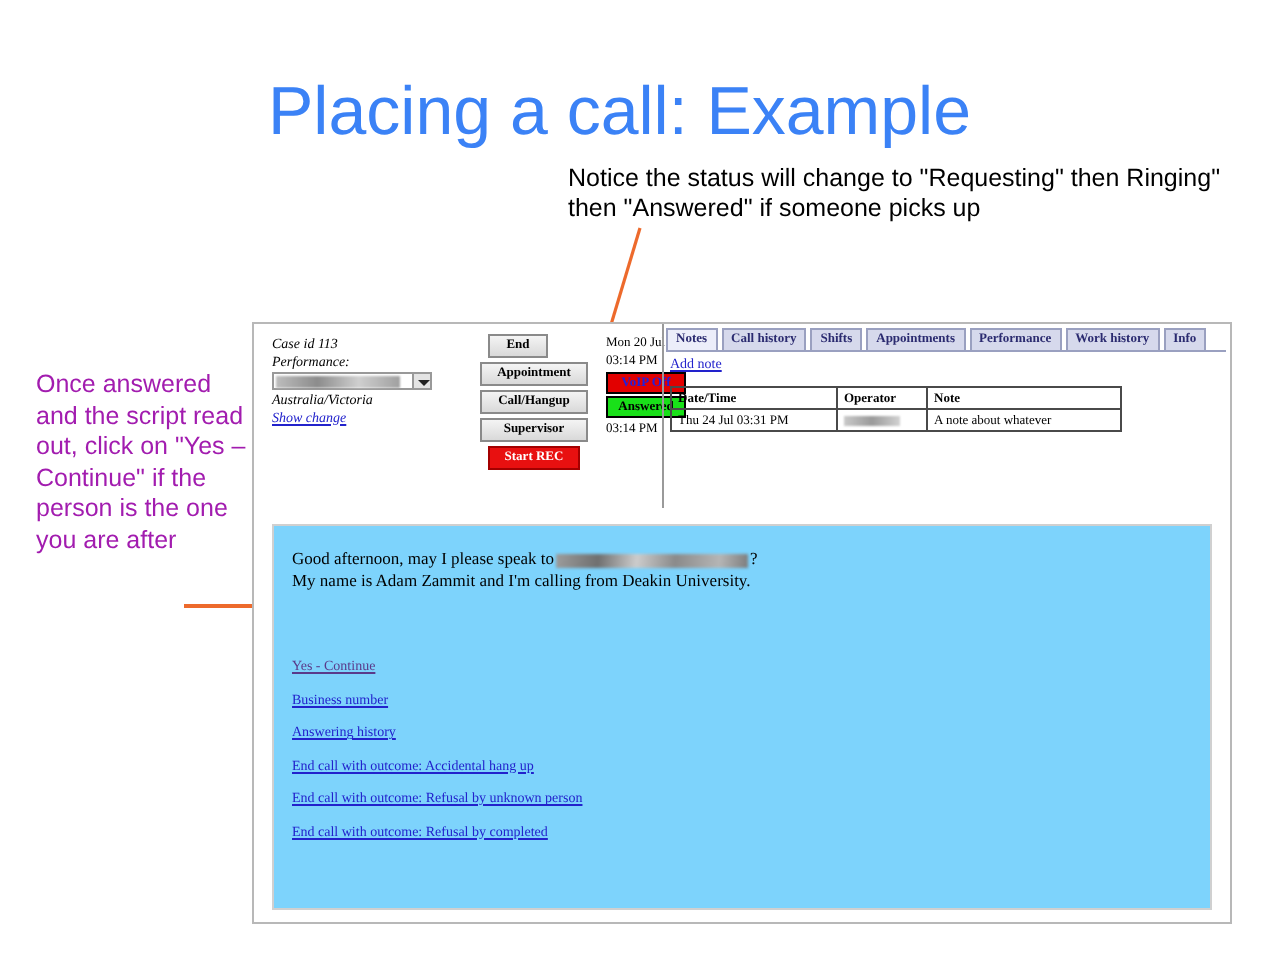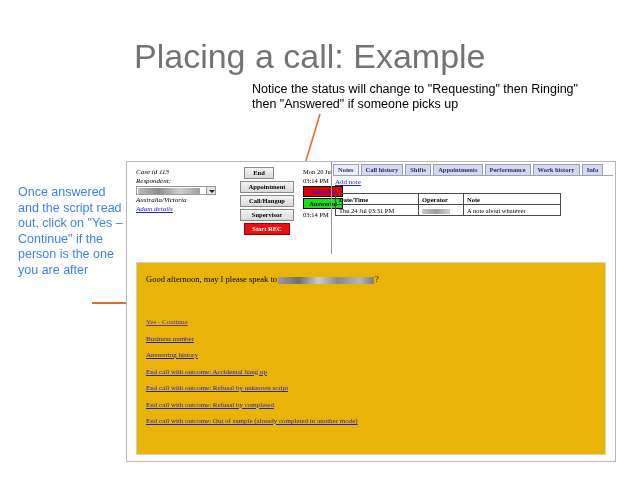--- a/index.html
+++ b/index.html
@@ -15,43 +15,43 @@
     overflow: hidden;
   }
 
   
   #slide-title {
     position: absolute;
     left: 134px;
     top: 36px;
     font-size: 34px;
     line-height: 40px;
-    color: #737373;
+    color: #3b82f6;
     font-family: "Liberation Sans", sans-serif;
     white-space: nowrap;
   }
 
   
   #annotation-top {
     position: absolute;
-    left: 252px;
+    left: 284px;
     top: 82px;
     width: 330px;
     font-size: 12.5px;
     line-height: 15px;
     color: #000000;
   }
   #annotation-left {
     position: absolute;
     left: 18px;
     top: 185px;
     width: 108px;
     font-size: 12.5px;
     line-height: 15.5px;
-    color: #3b82f6;
+    color: #a21caf;
   }
 
   
   .arrow-orange { position: absolute; }
 
   
   #app-screenshot {
     position: absolute;
     left: 126px;
     top: 161px;
@@ -238,21 +238,21 @@
     vertical-align: middle;
   }
 
   
   #script-panel {
     position: absolute;
     left: 9px;
     top: 100px;
     right: 9px;
     bottom: 6px;
-    background: #eab308;
+    background: #7dd3fc;
     border: 1px solid #d0d0d0;
   }
   #script-text {
     margin: 11px 0 0 9px;
     font-size: 8.5px;
     line-height: 11px;
     font-family: "Liberation Serif", serif;
     color: #000;
   }
   .redact-name {
@@ -295,27 +295,27 @@
   <line x1="0" y1="11" x2="44" y2="11" stroke="#ED6A2C" stroke-width="2"></line>
   <polygon points="56,11 40,3 40,19" fill="#ED6A2C"></polygon>
 </svg>
 
 <div id="app-screenshot">
 
   <div class="app-top">
 
     <div id="case-panel">
       <div class="line">Case id  113</div>
-      <div class="line">Respondent:</div>
+      <div class="line">Performance:</div>
       <div id="respondent-select">
         <span class="redact"></span>
         <span class="arrowbox"></span>
       </div>
       <div class="line">Australia/Victoria</div>
-      <a class="app-link">Adam details</a>
+      <a class="app-link">Show change</a>
     </div>
 
     <div id="call-buttons">
       <div class="call-btn small">End</div>
       <div class="call-btn wide">Appointment</div>
       <div class="call-btn wide">Call/Hangup</div>
       <div class="call-btn wide">Supervisor</div>
       <div class="call-btn record">Start REC</div>
     </div>
 
@@ -359,25 +359,25 @@
         </tbody>
       </table>
     </div>
   </div>
 
   <div id="script-panel">
     <div id="script-text">
       <div>
         <span>Good afternoon, may I please speak to</span><span class="redact-name"></span><span>?</span>
       </div>
+      <div>My name is Adam Zammit and I'm calling from Deakin University.</div>
     </div>
 
     <div id="script-options">
       <a class="opt first">Yes - Continue</a>
       <a class="opt">Business number</a>
       <a class="opt">Answering history</a>
       <a class="opt">End call with outcome: Accidental hang up</a>
-      <a class="opt">End call with outcome: Refusal by unknown script</a>
+      <a class="opt">End call with outcome: Refusal by unknown person</a>
       <a class="opt">End call with outcome: Refusal by completed</a>
-      <a class="opt">End call with outcome: Out of sample (already completed in another mode)</a>
     </div>
   </div>
 </div>
 
 </body></html>

